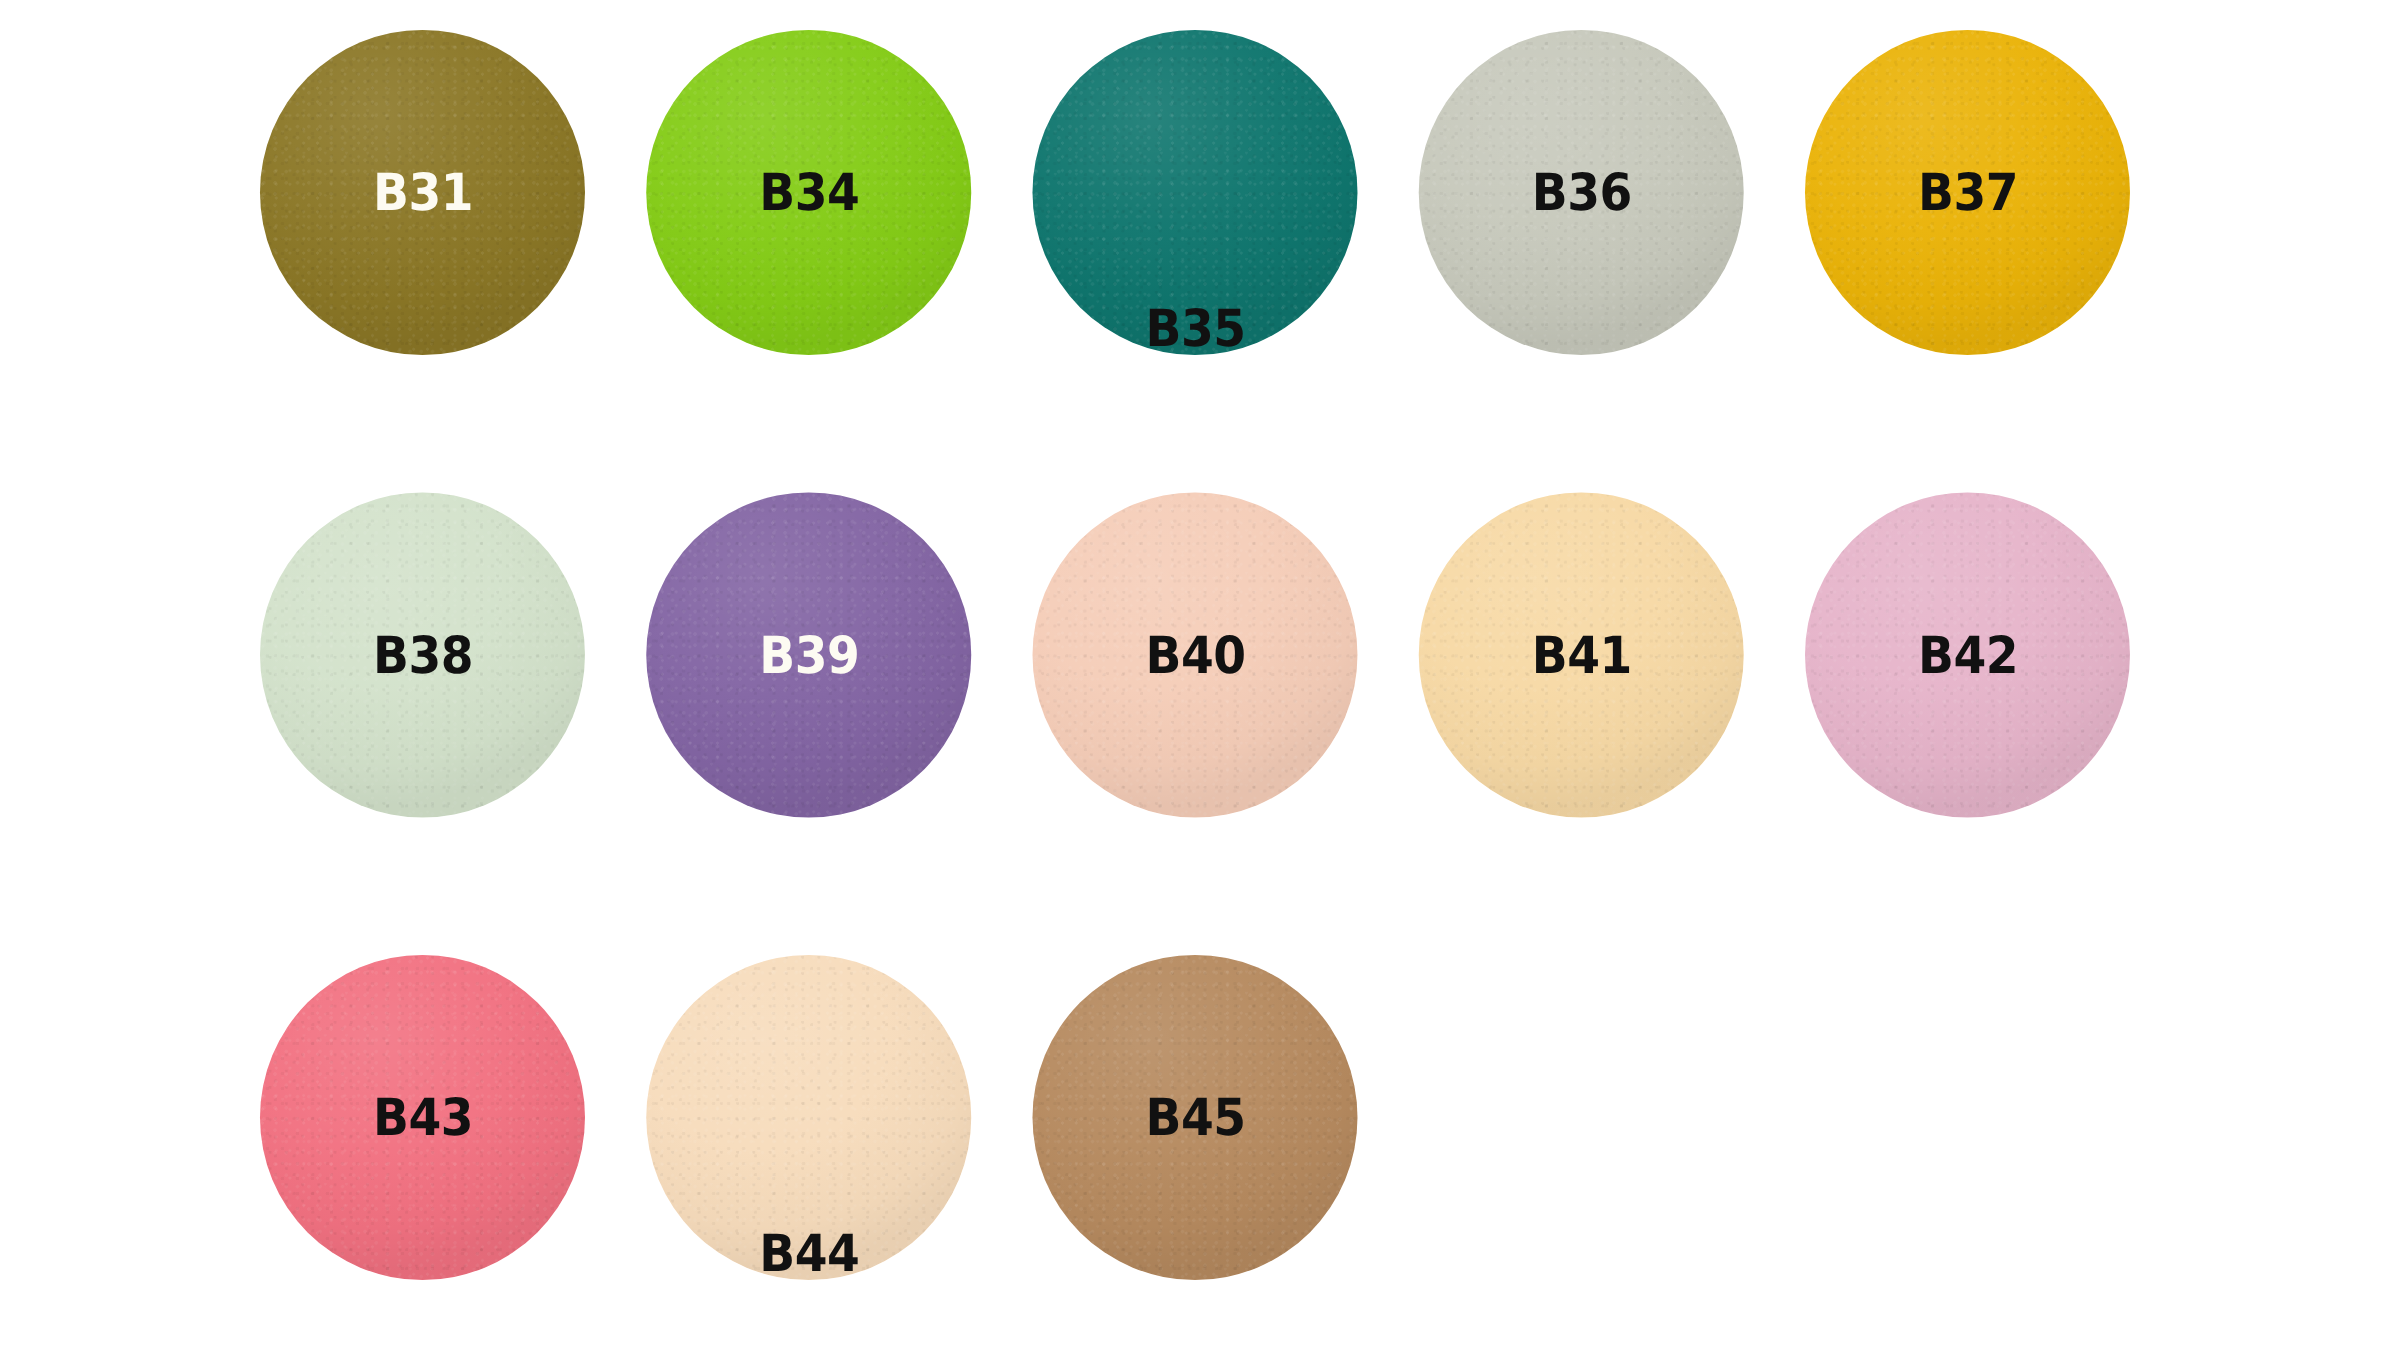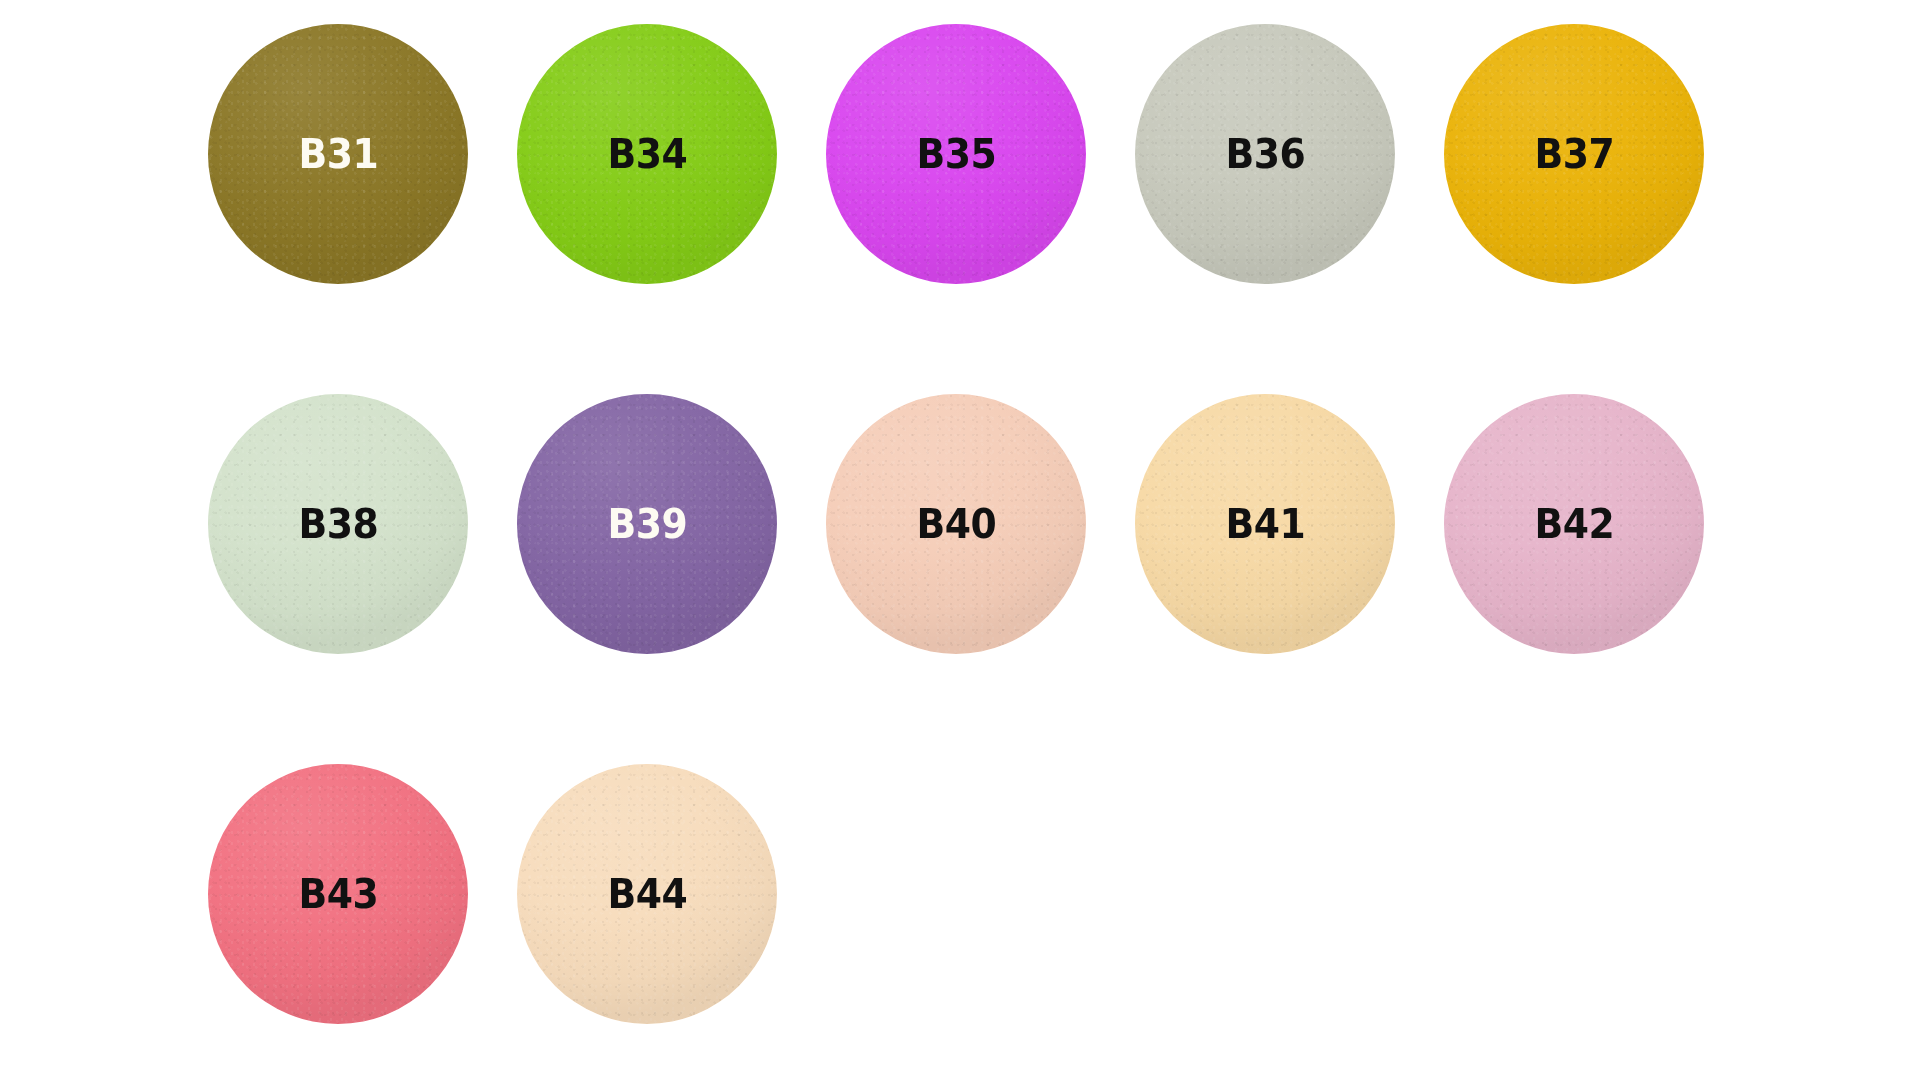--- a/index.html
+++ b/index.html
@@ -96,21 +96,21 @@
 
 <div id="swatch-board">
   <div class="swatch-grid">
 
     <div class="swatch" style="background-color: rgb(139, 119, 38);">
       <span class="swatch-label" style="color: rgb(253, 251, 242);">B31</span>
     </div>
     <div class="swatch" style="background-color: #84cc16;">
       <span class="swatch-label" style="color: rgb(17, 17, 17);">B34</span>
     </div>
-    <div class="swatch" style="background-color: #d946ef;">
+    <div class="swatch" style="background-color: #0f766e; align-items: flex-end;">
       <span class="swatch-label" style="color: rgb(17, 17, 17);">B35</span>
     </div>
 
     <div class="swatch" style="background-color: rgb(199, 201, 188);">
       <span class="swatch-label" style="color: rgb(17, 17, 17);">B36</span>
     </div>
     <div class="swatch" style="background-color: #eab308;">
       <span class="swatch-label" style="color: rgb(17, 17, 17);">B37</span>
     </div>
     <div class="swatch" style="background-color: rgb(211, 226, 203);">
@@ -125,18 +125,21 @@
 
     <div class="swatch" style="background-color: rgb(247, 217, 165);">
       <span class="swatch-label" style="color: rgb(17, 17, 17);">B41</span>
     </div>
     <div class="swatch" style="background-color: rgb(230, 180, 202);">
       <span class="swatch-label" style="color: rgb(17, 17, 17);">B42</span>
     </div>
     <div class="swatch" style="background-color: rgb(242, 113, 129);">
       <span class="swatch-label" style="color: rgb(17, 17, 17);">B43</span>
     </div>
-    <div class="swatch" style="background-color: rgb(247, 220, 188);">
+    <div class="swatch" style="background-color: rgb(247, 220, 188); align-items: flex-end;">
       <span class="swatch-label" style="color: rgb(17, 17, 17);">B44</span>
+    </div>
+    <div class="swatch" style="background-color: rgb(182, 138, 95);">
+      <span class="swatch-label" style="color: rgb(17, 17, 17);">B45</span>
     </div>
 
   </div>
 </div>
 
 </body></html>

